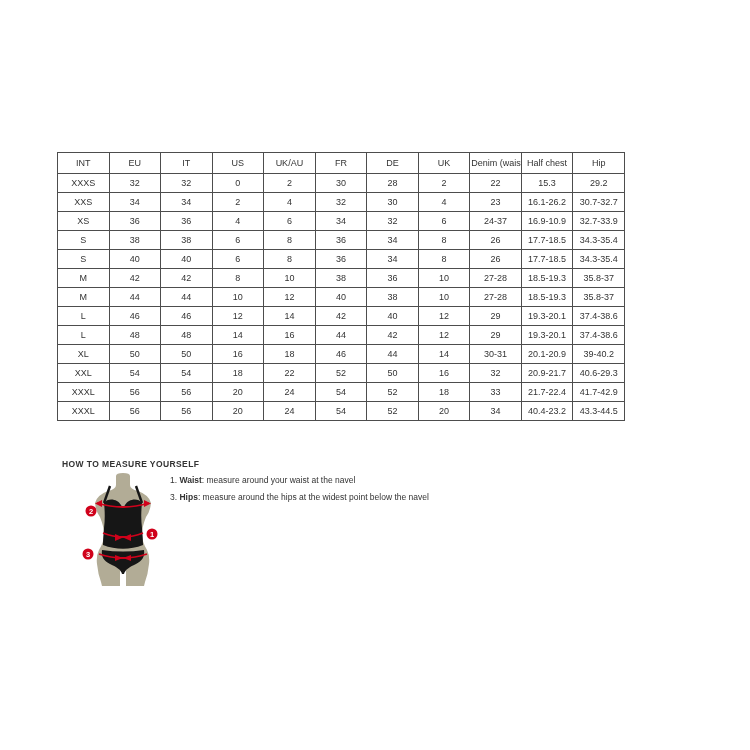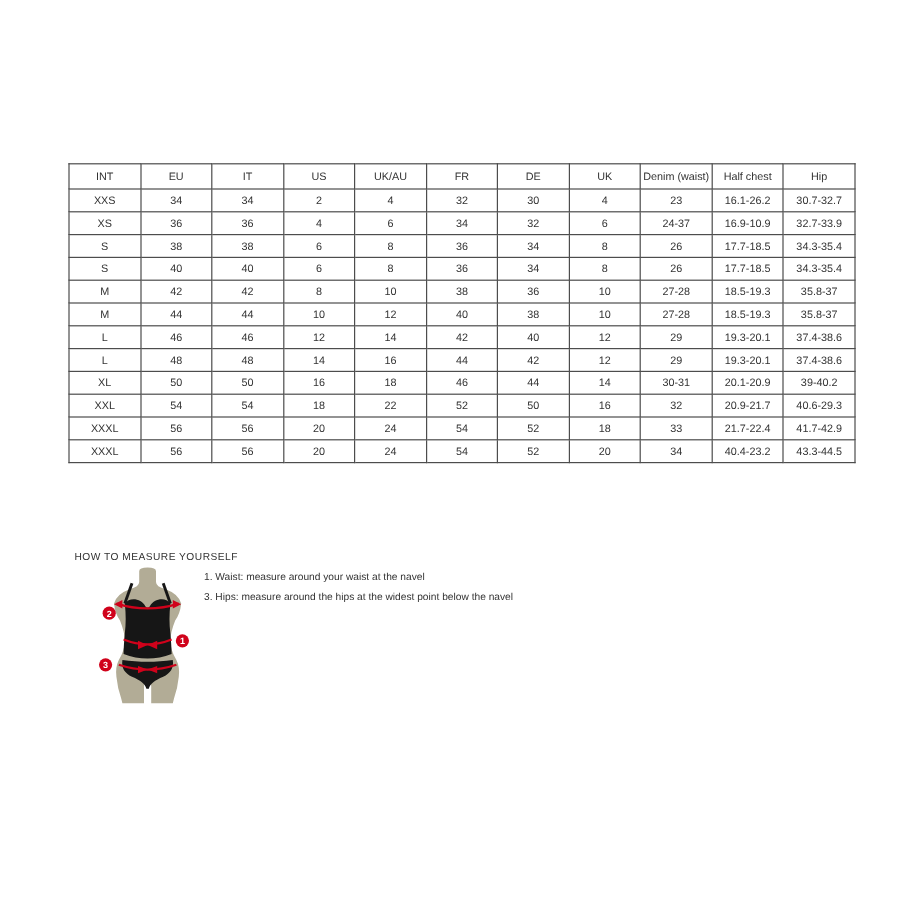--- a/index.html
+++ b/index.html
@@ -6,60 +6,60 @@
   html, body { margin: 0; padding: 0; }
   body {
     width: 750px; height: 750px;
     background: #ffffff;
     font-family: "Liberation Sans", sans-serif;
     position: relative;
     overflow: hidden;
   }
   .size-table {
     position: absolute;
-    left: 57px; top: 136px;
-    width: 656px;
+    left: 57px; top: 152px;
+    width: 568px;
     border-collapse: collapse;
     table-layout: fixed;
   }
   .size-table th, .size-table td {
     border: 1px solid #4d4d4d;
     height: 19px;
     padding: 0 1px;
     text-align: center;
     vertical-align: middle;
     font-size: 9px;
     font-weight: 400;
     color: #333333;
     white-space: nowrap;
     overflow: hidden;
   }
   .size-table th { height: 21px; }
   .measure-title {
     position: absolute;
     left: 62px; top: 459px;
     font-size: 8.5px;
-    font-weight: 400;
+    font-weight: 700;
     letter-spacing: 0.4px;
     color: #333333;
     text-align: right;
   }
   .mannequin {
     position: absolute;
     left: 75px; top: 472px;
     width: 96px; height: 118px;
   }
   .steps {
     position: absolute;
     left: 170px; top: 475px;
     color: #333333;
     font-size: 8.5px;
   }
   .step { margin-bottom: 6.5px; white-space: nowrap; }
-  .step b { font-weight: 400; }
+  .step b { font-weight: 700; }
 </style>
 </head>
 <body>
 
 <table class="size-table">
   <thead>
     <tr id="head-row">
         <th>INT</th>
         <th>EU</th>
         <th>IT</th>
@@ -68,20 +68,33 @@
         <th>FR</th>
         <th>DE</th>
         <th>UK</th>
         <th>Denim (waist)</th>
         <th>Half chest</th>
         <th>Hip</th>
       </tr>
   </thead>
   <tbody id="size-body">
       <tr>
+        <td>XXXS</td>
+        <td>32</td>
+        <td>32</td>
+        <td>0</td>
+        <td>2</td>
+        <td>30</td>
+        <td>28</td>
+        <td>2</td>
+        <td>22</td>
+        <td>15.3</td>
+        <td>29.2</td>
+      </tr>
+      <tr>
         <td>XXS</td>
         <td>34</td>
         <td>34</td>
         <td>2</td>
         <td>4</td>
         <td>32</td>
         <td>30</td>
         <td>4</td>
         <td>23</td>
         <td>16.1-26.2</td>

